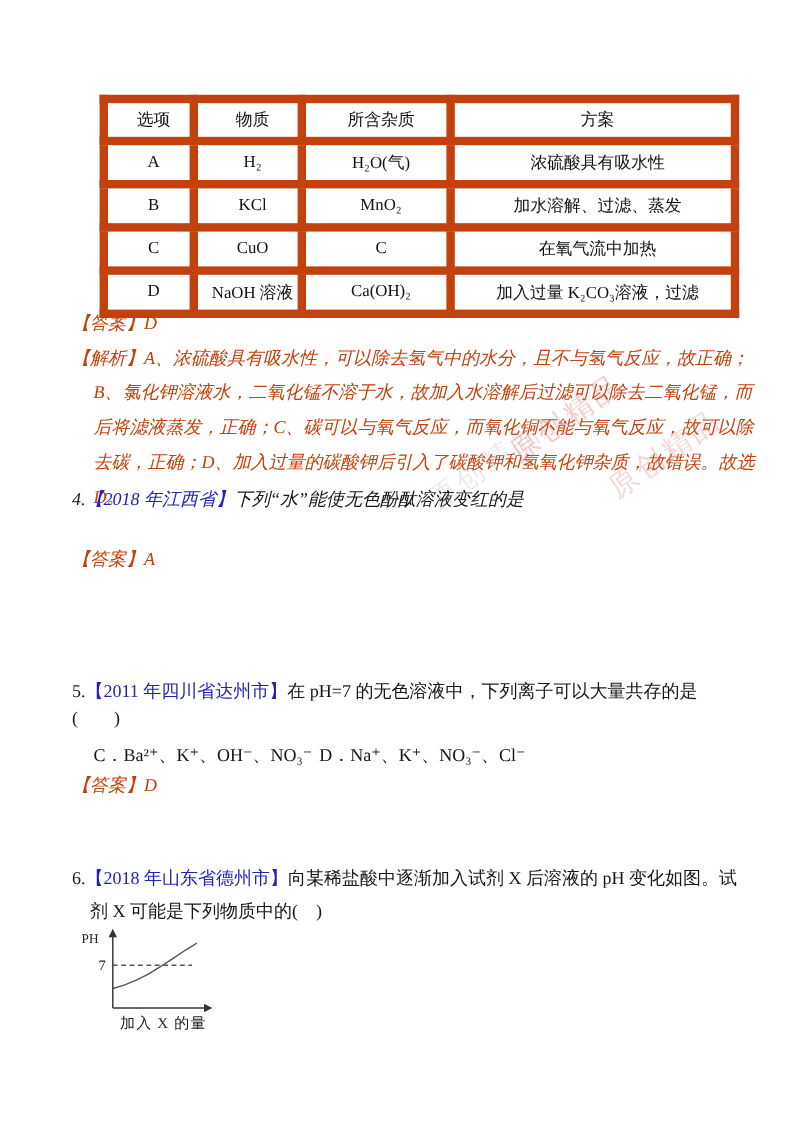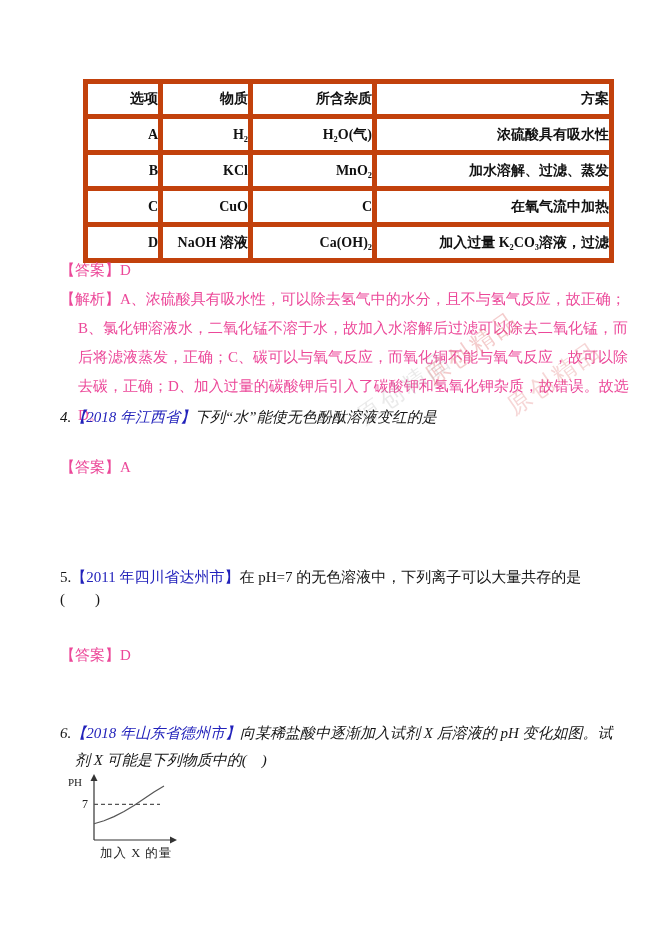--- a/index.html
+++ b/index.html
@@ -10,33 +10,33 @@
   }
   #page{position:relative;width:661px;height:935px;overflow:hidden;background:#fff;}
 
   
   table.qtable{
     position:absolute;left:83px;top:79px;
     border-collapse:collapse;table-layout:fixed;width:526px;
     font-size:14px;color:#111;
   }
   table.qtable td,table.qtable th{
-    border:5px solid #c2410c;padding:0 0 0 8px;text-align:right;
-    font-weight:bold;vertical-align:middle;overflow:hidden;white-space:nowrap;
+    border:7px solid #c2410c;padding:0 0 0 8px;text-align:center;
+    font-weight:normal;vertical-align:middle;overflow:hidden;white-space:nowrap;
   }
   table.qtable tr{height:36px;}
   table.qtable tr.hdr{height:35px;}
   col.c1{width:75px;}col.c2{width:90px;}col.c3{width:124px;}col.c4{width:237px;}
 
   
   .blk{position:absolute;left:60px;width:552px;font-size:15px;line-height:29px;overflow-wrap:break-word;}
-  .red{color:#ec4899;}
+  .red{color:#c2410c;font-style:italic;}
   .blue{color:#2222bb;}
   .hang18{padding-left:18px;text-indent:-18px;}
-  .hang15{padding-left:15px;text-indent:-15px;font-style:italic;}
+  .hang15{padding-left:15px;text-indent:-15px;}
   .ansline{font-size:15px;line-height:18px;}
   .optline{position:absolute;left:78px;font-size:15px;line-height:20px;white-space:nowrap;}
   .opt{margin-right:30px;}
   .optcol{display:inline-block;min-width:188px;}
 
   
   .wm{position:absolute;font-size:24px;letter-spacing:3px;transform:rotate(-35deg);
       pointer-events:none;white-space:nowrap;}
   .wm.pink1{left:418px;top:332px;color:rgba(225,120,120,0.38);}
   .wm.pink2{left:500px;top:362px;color:rgba(225,120,120,0.30);}
@@ -107,20 +107,23 @@
   <div class="blk" style="top:406px;line-height:22px;font-style:italic;">
     <span>4.</span><span class="blue">【2018 年江西省】</span><span>下列“水”能使无色酚酞溶液变红的是</span>
   </div>
   <div class="blk ansline" style="top:458px;">
     <span class="red">【答案】</span><span class="red">A</span>
   </div>
 
   <div class="blk" style="top:566px;line-height:22px;">
     <span>5.</span><span class="blue">【2011 年四川省达州市】</span><span>在 pH=7 的无色溶液中，下列离子可以大量共存的是(　　)</span>
   </div>
+  <div class="optline" style="top:620px;">
+    <span class="optcol">C．Ba²⁺、K⁺、OH⁻、NO₃⁻</span><span>D．Na⁺、K⁺、NO₃⁻、Cl⁻</span>
+  </div>
   <div class="blk ansline" style="top:646px;">
     <span class="red">【答案】</span><span class="red">D</span>
   </div>
 
   <div class="blk hang15" style="top:720px;line-height:27px;">
     <span>6.</span><span class="blue">【2018 年山东省德州市】</span><span>向某稀盐酸中逐渐加入试剂 X 后溶液的 pH 变化如图。试剂 X 可能是下列物质中的(　)</span>
   </div>
 
   <div class="chart">
     <svg width="170" height="95" viewBox="0 0 170 95">

